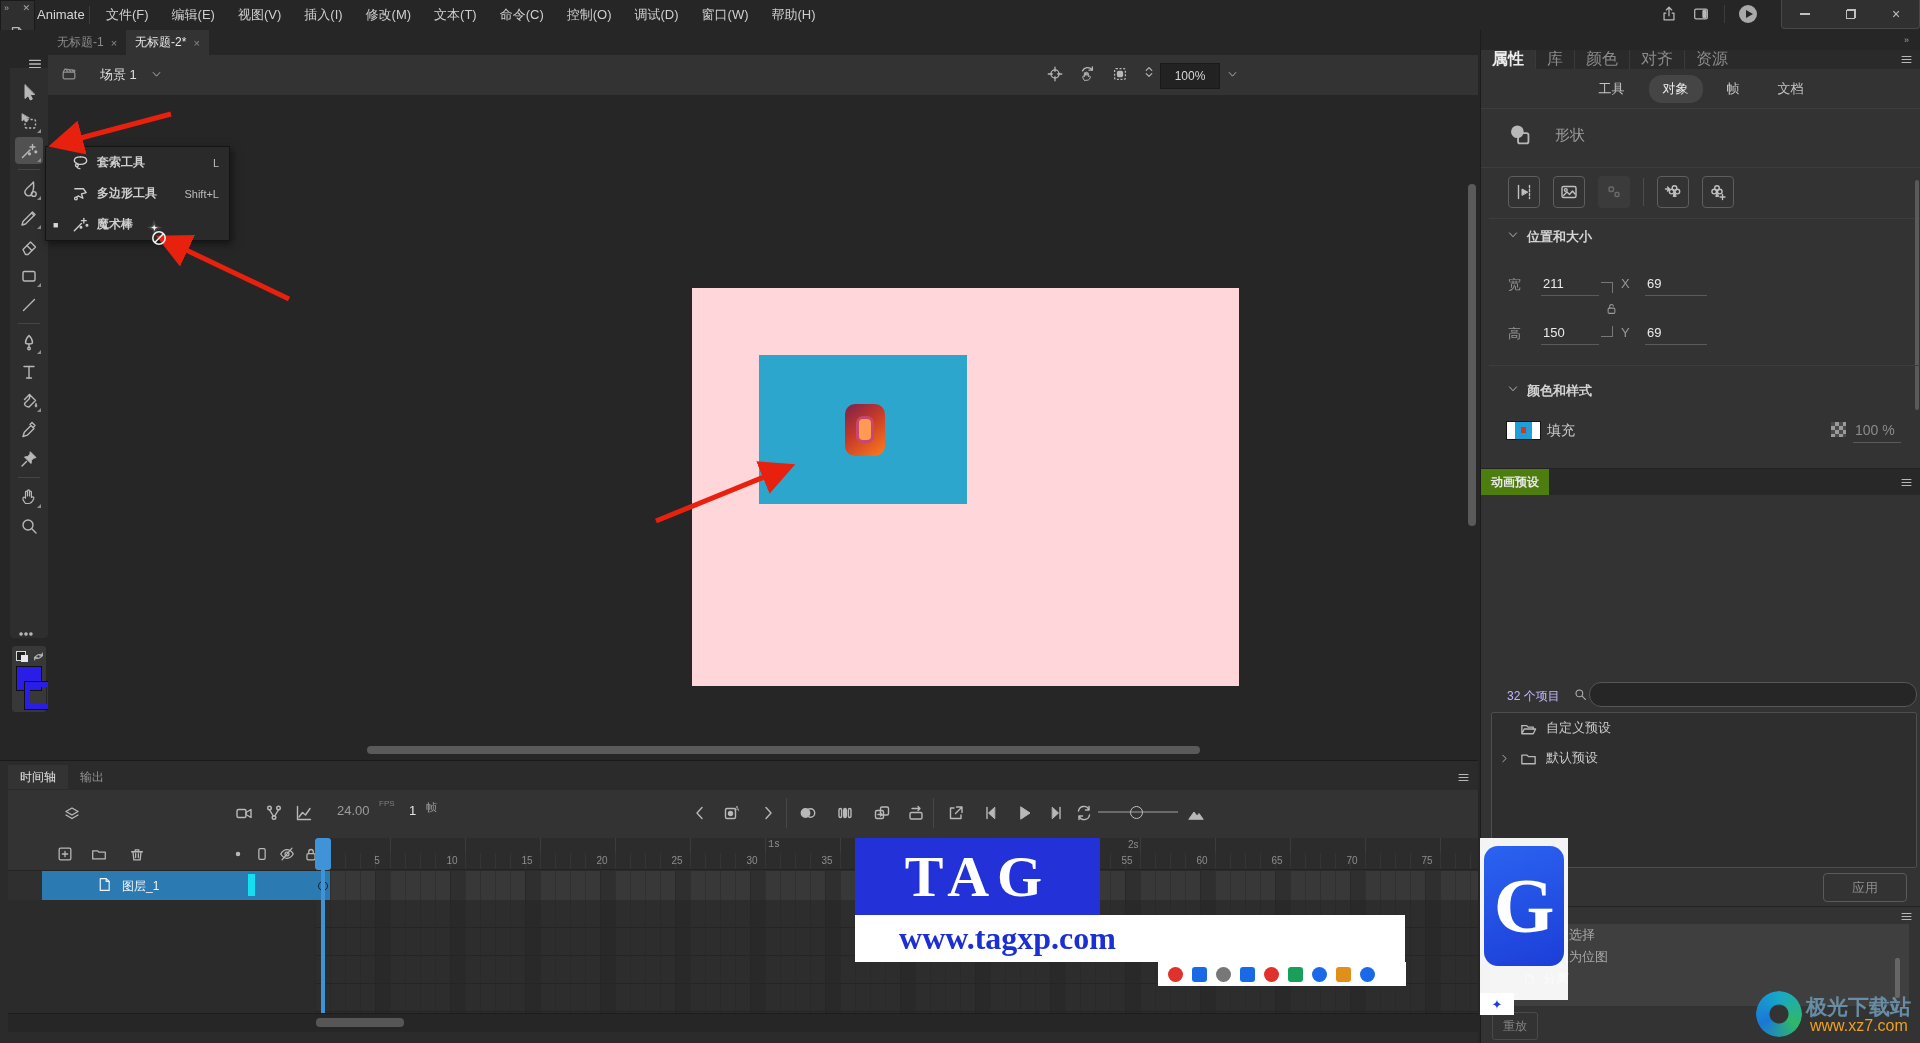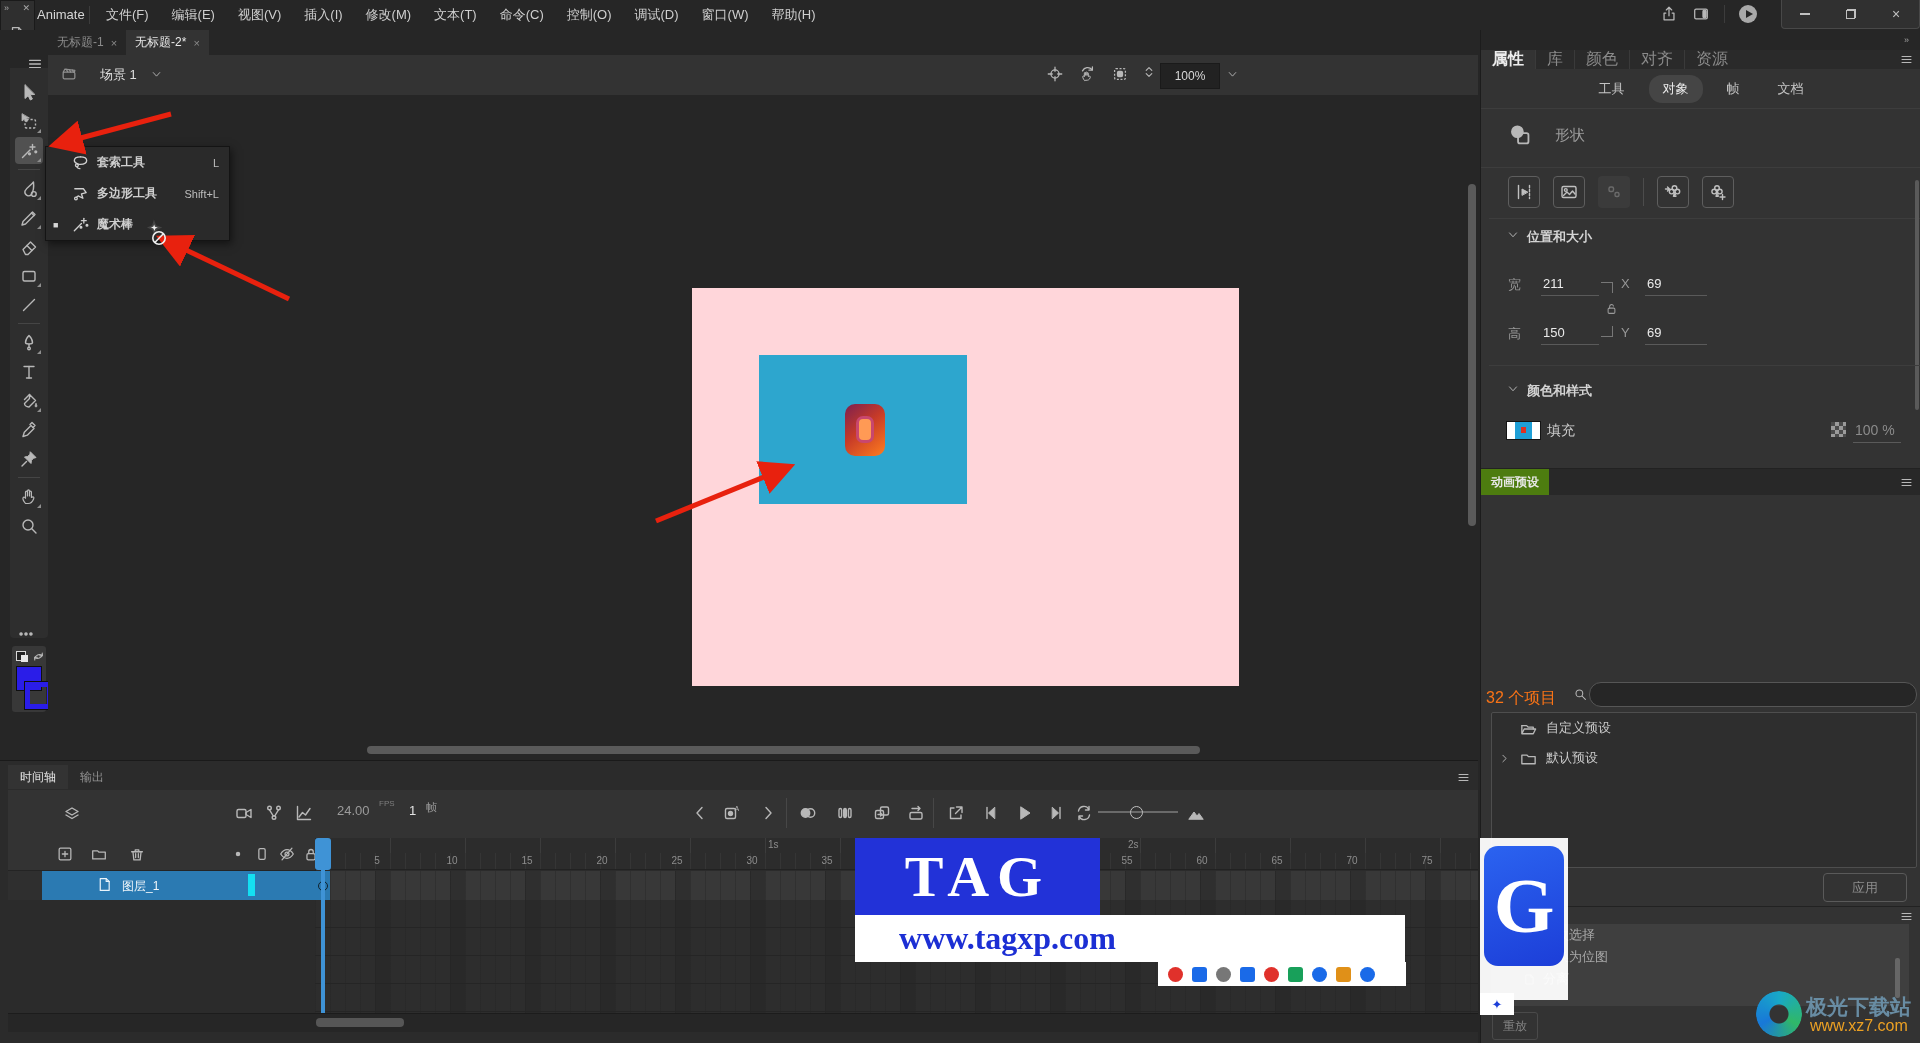--- a/index.html
+++ b/index.html
@@ -553,21 +553,21 @@
       </span>
       <span class="ico abs" style="left: 1178px; top: 13px;">
         <svg viewBox="0 0 20 20" width="20" height="20">
           <path d="M3 16 L8 9 L11 13 L13 10.5 L17 16 Z" fill="currentColor" stroke="currentColor" stroke-width="1" stroke-linecap="round" stroke-linejoin="round"></path>
         </svg>
       </span>
       <span class="abs" style="left: 778px; top: 8px; width: 1px; height: 30px; background: rgb(71, 71, 71);"></span>
       <span class="abs" style="left: 925px; top: 8px; width: 1px; height: 30px; background: rgb(71, 71, 71);"></span>
     </div>
   <div id="ruler1" class="abs">
-      <span class="secmark" style="left: 453px;">1s</span>
+      <span class="secmark" style="left: 453px; font-family: Liberation Mono, monospace;">1s</span>
       <span class="secmark" style="left: 813px;">2s</span>
     </div>
   <div id="ruler2" class="abs">
       <span class="rulnum" style="left: 62px;">5</span>
       <span class="rulnum" style="left: 137px;">10</span>
       <span class="rulnum" style="left: 212px;">15</span>
       <span class="rulnum" style="left: 287px;">20</span>
       <span class="rulnum" style="left: 362px;">25</span>
       <span class="rulnum" style="left: 437px;">30</span>
       <span class="rulnum" style="left: 512px;">35</span>
@@ -772,21 +772,21 @@
     <div class="abs funder" style="left:372px;top:412px;width:48px"></div>
 
     <div class="abs" style="left:0;top:438px;width:440px;height:26px;background:#282828;border-top:1px solid #222">
       <span style="display:inline-flex;align-items:center;height:26px;padding:0 10px;background:#4d7c0f;color:#e8e8e8;font-weight:bold;font-size:12px">动画预设</span>
       <span class="ico abs" style="left:418px;top:6px">
           <svg viewBox="0 0 20 20" width="15" height="15">
             <path d="M4 6 H16 M4 10 H16 M4 14 H16" fill="none" stroke="currentColor" stroke-width="1.4" stroke-linecap="round" stroke-linejoin="round"></path>
           </svg>
         </span>
     </div>
-    <span class="abs" style="left:5px;top:658px;color:#f97316;font-size:16px">32 个项目</span>
+    <span class="abs" style="left:26px;top:658px;color:#c4b5fd;font-size:12px">32 个项目</span>
     <span class="ico abs" style="left:92px;top:657px">
         <svg viewBox="0 0 20 20" width="15" height="15">
           <circle cx="8.5" cy="8.5" r="4.5" fill="none" stroke="currentColor" stroke-width="1.4"></circle>
           <path d="M12 12 L16.5 16.5" fill="none" stroke="currentColor" stroke-width="1.4" stroke-linecap="round" stroke-linejoin="round"></path>
         </svg>
       </span>
     <div id="searchinput" class="abs" style="left:108px;top:652px;width:326px;height:23px"></div>
     <div class="abs" style="left:10px;top:682px;width:424px;height:154px;background:#2e2e2e;border:1px solid #4e4e4e;border-radius:2px" id="presetlist">
         <div style="display: flex; align-items: center; gap: 8px; height: 30px; padding-left: 5px; color: rgb(201, 201, 201); font-size: 13px;">
           <span class="ico" style="width:14px"></span>

